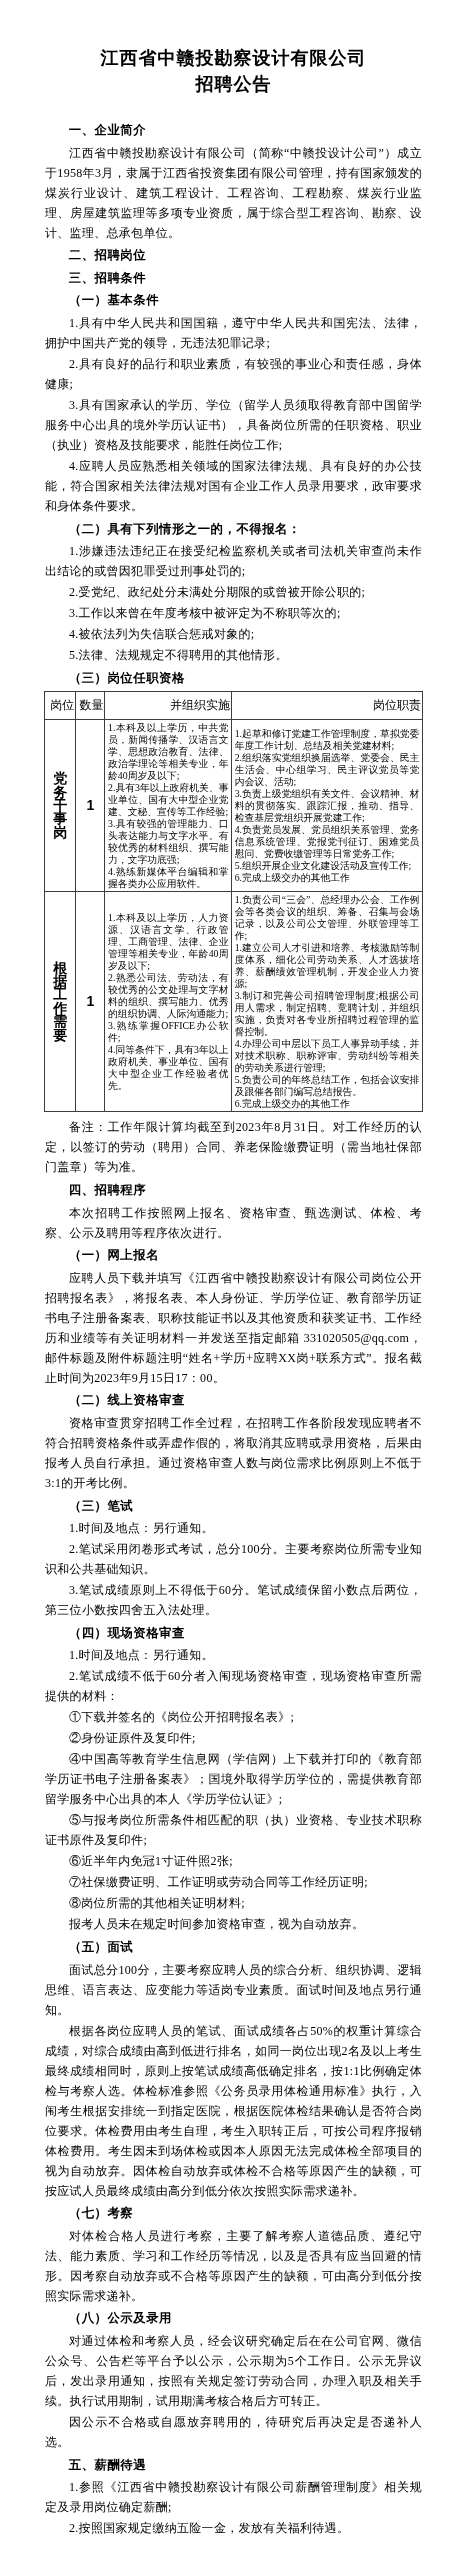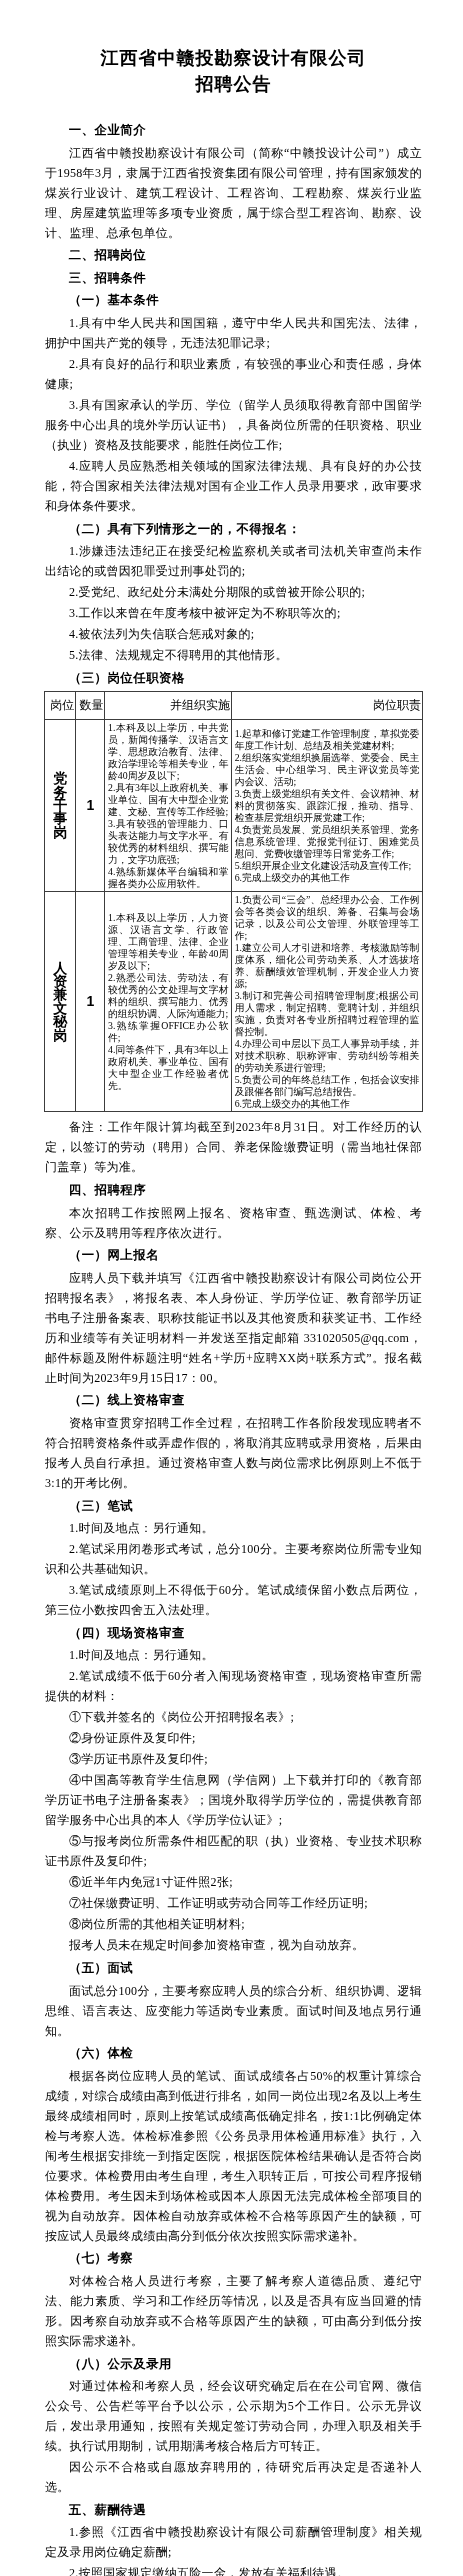--- a/index.html
+++ b/index.html
@@ -94,21 +94,21 @@
               <td>
                 <div class="cell-item">1.起草和修订党建工作管理制度，草拟党委年度工作计划、总结及相关党建材料;</div>
                 <div class="cell-item">2.组织落实党组织换届选举、党委会、民主生活会、中心组学习、民主评议党员等党内会议、活动;</div>
                 <div class="cell-item">3.负责上级党组织有关文件、会议精神、材料的贯彻落实、跟踪汇报，推动、指导、检查基层党组织开展党建工作;</div>
                 <div class="cell-item">4.负责党员发展、党员组织关系管理、党务信息系统管理、党报党刊征订、困难党员慰问、党费收缴管理等日常党务工作;</div>
                 <div class="cell-item">5.组织开展企业文化建设活动及宣传工作;</div>
                 <div class="cell-item">6.完成上级交办的其他工作</div>
               </td>
             </tr>
             <tr>
-              <td class="cell-center">人资兼文秘岗</td>
+              <td class="cell-center">根据工作需要</td>
               <td class="cell-center">1</td>
               <td>
                 <div class="cell-item">1.本科及以上学历，人力资源、汉语言文学、行政管理、工商管理、法律、企业管理等相关专业，年龄40周岁及以下;</div>
                 <div class="cell-item">2.熟悉公司法、劳动法，有较优秀的公文处理与文字材料的组织、撰写能力、优秀的组织协调、人际沟通能力;</div>
                 <div class="cell-item">3.熟练掌握OFFICE办公软件;</div>
                 <div class="cell-item">4.同等条件下，具有3年以上政府机关、事业单位、国有大中型企业工作经验者优先。</div>
               </td>
               <td>
                 <div class="cell-item">1.负责公司“三会”、总经理办公会、工作例会等各类会议的组织、筹备、召集与会场记录，以及公司公文管理、外联管理等工作;</div>
                 <div class="cell-item">1.建立公司人才引进和培养、考核激励等制度体系，细化公司劳动关系、人才选拔培养、薪酬绩效管理机制，开发企业人力资源;</div>
@@ -129,30 +129,28 @@
         <div class="p">资格审查贯穿招聘工作全过程，在招聘工作各阶段发现应聘者不符合招聘资格条件或弄虚作假的，将取消其应聘或录用资格，后果由报考人员自行承担。通过资格审查人数与岗位需求比例原则上不低于3:1的开考比例。</div>
         <div class="h2">（三）笔试</div>
         <div class="p">1.时间及地点：另行通知。</div>
         <div class="p">2.笔试采用闭卷形式考试，总分100分。主要考察岗位所需专业知识和公共基础知识。</div>
         <div class="p">3.笔试成绩原则上不得低于60分。笔试成绩保留小数点后两位，第三位小数按四舍五入法处理。</div>
         <div class="h2">（四）现场资格审查</div>
         <div class="p">1.时间及地点：另行通知。</div>
         <div class="p">2.笔试成绩不低于60分者入闱现场资格审查，现场资格审查所需提供的材料：</div>
         <div class="p">①下载并签名的《岗位公开招聘报名表》;</div>
         <div class="p">②身份证原件及复印件;</div>
-        <div class="p">③学历证书原件及复印件;</div>
         <div class="p">④中国高等教育学生信息网（学信网）上下载并打印的《教育部学历证书电子注册备案表》；国境外取得学历学位的，需提供教育部留学服务中心出具的本人《学历学位认证》;</div>
         <div class="p">⑤与报考岗位所需条件相匹配的职（执）业资格、专业技术职称证书原件及复印件;</div>
         <div class="p">⑥近半年内免冠1寸证件照2张;</div>
         <div class="p">⑦社保缴费证明、工作证明或劳动合同等工作经历证明;</div>
         <div class="p">⑧岗位所需的其他相关证明材料;</div>
         <div class="p">报考人员未在规定时间参加资格审查，视为自动放弃。</div>
         <div class="h2">（五）面试</div>
         <div class="p">面试总分100分，主要考察应聘人员的综合分析、组织协调、逻辑思维、语言表达、应变能力等适岗专业素质。面试时间及地点另行通知。</div>
-        <div class="h2">（六）体检</div>
         <div class="p">根据各岗位应聘人员的笔试、面试成绩各占50%的权重计算综合成绩，对综合成绩由高到低进行排名，如同一岗位出现2名及以上考生最终成绩相同时，原则上按笔试成绩高低确定排名，按1:1比例确定体检与考察人选。体检标准参照《公务员录用体检通用标准》执行，入闱考生根据安排统一到指定医院，根据医院体检结果确认是否符合岗位要求。体检费用由考生自理，考生入职转正后，可按公司程序报销体检费用。考生因未到场体检或因本人原因无法完成体检全部项目的视为自动放弃。因体检自动放弃或体检不合格等原因产生的缺额，可按应试人员最终成绩由高分到低分依次按照实际需求递补。</div>
         <div class="h2">（七）考察</div>
         <div class="p">对体检合格人员进行考察，主要了解考察人道德品质、遵纪守法、能力素质、学习和工作经历等情况，以及是否具有应当回避的情形。因考察自动放弃或不合格等原因产生的缺额，可由高分到低分按照实际需求递补。</div>
         <div class="h2">（八）公示及录用</div>
         <div class="p">对通过体检和考察人员，经会议研究确定后在在公司官网、微信公众号、公告栏等平台予以公示，公示期为5个工作日。公示无异议后，发出录用通知，按照有关规定签订劳动合同，办理入职及相关手续。执行试用期制，试用期满考核合格后方可转正。</div>
         <div class="p">因公示不合格或自愿放弃聘用的，待研究后再决定是否递补人选。</div>
         <div class="h1">五、薪酬待遇</div>
         <div class="p">1.参照《江西省中赣投勘察设计有限公司薪酬管理制度》相关规定及录用岗位确定薪酬;</div>
         <div class="p">2.按照国家规定缴纳五险一金，发放有关福利待遇。</div>
       </div>

